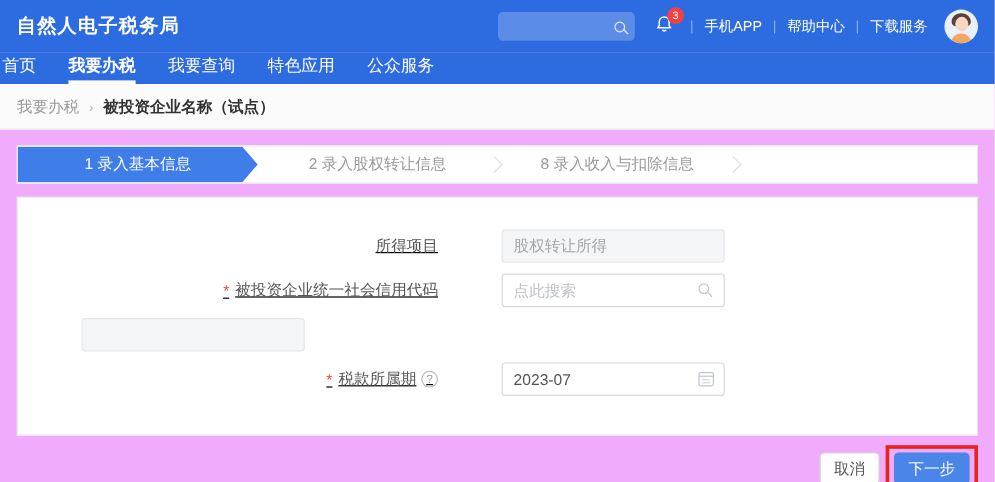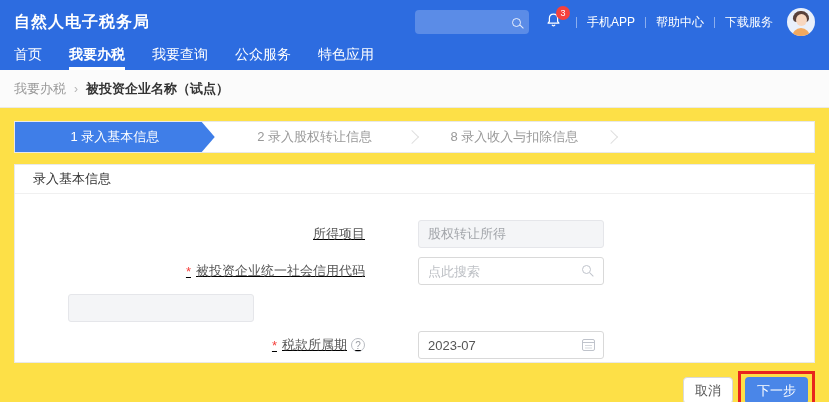--- a/index.html
+++ b/index.html
@@ -1,18 +1,18 @@
 <!DOCTYPE html>
 <html><head>
 <meta charset="utf-8">
 <style>
   * { margin:0; padding:0; box-sizing:border-box; }
   html,body { width:829px; height:402px; background:#fff; overflow:hidden;
     font-family:"Liberation Sans","DejaVu Sans",sans-serif; }
-  .page { width:829px; height:402px; background:#fde047; position:relative; }
+  .page { width:829px; height:402px; background:#f0abfc; position:relative; }
 
   
   .topbar { height:44px; background:#2d6ce0; display:flex; align-items:center;
     padding:0 14px; color:#fff; }
   .brand { font-size:16px; font-weight:bold; letter-spacing:1px; }
   .topbar-right { margin-left:auto; display:flex; align-items:center; gap:10px; }
   .searchbox { width:114px; height:24px; background:rgba(255,255,255,.22);
     border-radius:4px; display:flex; align-items:center; justify-content:flex-end;
     padding:0 8px; cursor:text; }
   .mag { width:9px; height:9px; border:1.4px solid rgba(255,255,255,.85);
@@ -30,21 +30,21 @@
     position:relative; overflow:hidden; margin-left:4px; cursor:pointer; }
   .av-hair { position:absolute; width:16px; height:11px; background:#59413a;
     border-radius:8px 8px 4px 4px; top:3px; left:6px; }
   .av-face { position:absolute; width:11px; height:12px; background:#f7d7c0;
     border-radius:50%; top:6px; left:8.5px; }
   .av-body { position:absolute; width:18px; height:9px; background:#f2a95f;
     border-radius:9px 9px 0 0; bottom:-1px; left:5px; }
 
   
   .nav { height:26px; background:#2d6ce0; display:flex; align-items:stretch;
-    padding:0 14px; gap:27px; }
+    padding:0 2px; gap:27px; }
   .nav-item { color:#fff; font-size:14px; display:flex; align-items:center;
     position:relative; cursor:pointer; padding-bottom:5px; }
   .nav-item.active { font-weight:bold; }
   .nav-item.active::after { content:""; position:absolute; left:0; right:0;
     bottom:0; height:3px; background:#fff; }
 
   
   .breadcrumb { height:38px; background:#fbfbfb; border-bottom:1px solid #e9e9e9;
     display:flex; align-items:center; padding:0 14px; font-size:13px; gap:8px; }
   .bc-parent { color:#999; cursor:pointer; }
@@ -133,40 +133,39 @@
         <span class="av-face"></span>
         <span class="av-body"></span>
       </div>
     </div>
   </header>
 
   <nav class="nav">
     <div class="nav-item">首页</div>
     <div class="nav-item active">我要办税</div>
     <div class="nav-item">我要查询</div>
+    <div class="nav-item">特色应用</div>
     <div class="nav-item">公众服务</div>
-    <div class="nav-item">特色应用</div>
   </nav>
 
   <div class="breadcrumb">
     <span class="bc-parent">我要办税</span>
     <span class="bc-sep">›</span>
     <span class="bc-current">被投资企业名称（试点）</span>
   </div>
 
   <div class="steps">
     <div class="step active">1  录入基本信息</div>
     <div class="step">2  录入股权转让信息</div>
     <div class="step">8  录入收入与扣除信息</div>
     <span class="chev" style="left:50%;"></span>
     <span class="chev" style="left:75%;"></span>
   </div>
 
   <section class="card">
-    <div class="card-title">录入基本信息</div>
     <div class="form">
 
       <div class="form-row">
         <div class="form-label">
           <span>所得项目</span>
         </div>
         <div class="input-wrap">
           <input class="form-input" disabled="" value="股权转让所得" style="">
         </div>
       </div>

